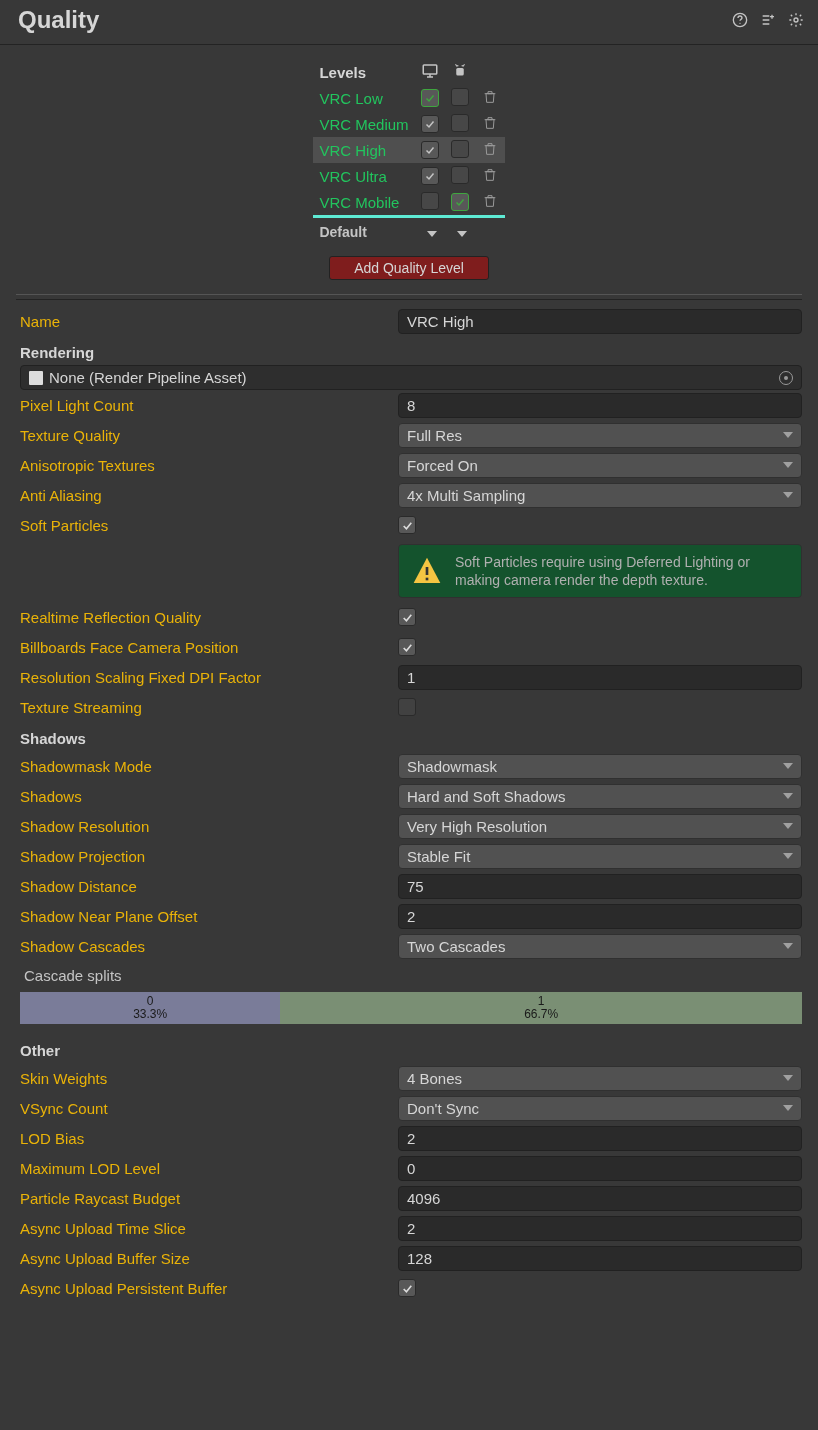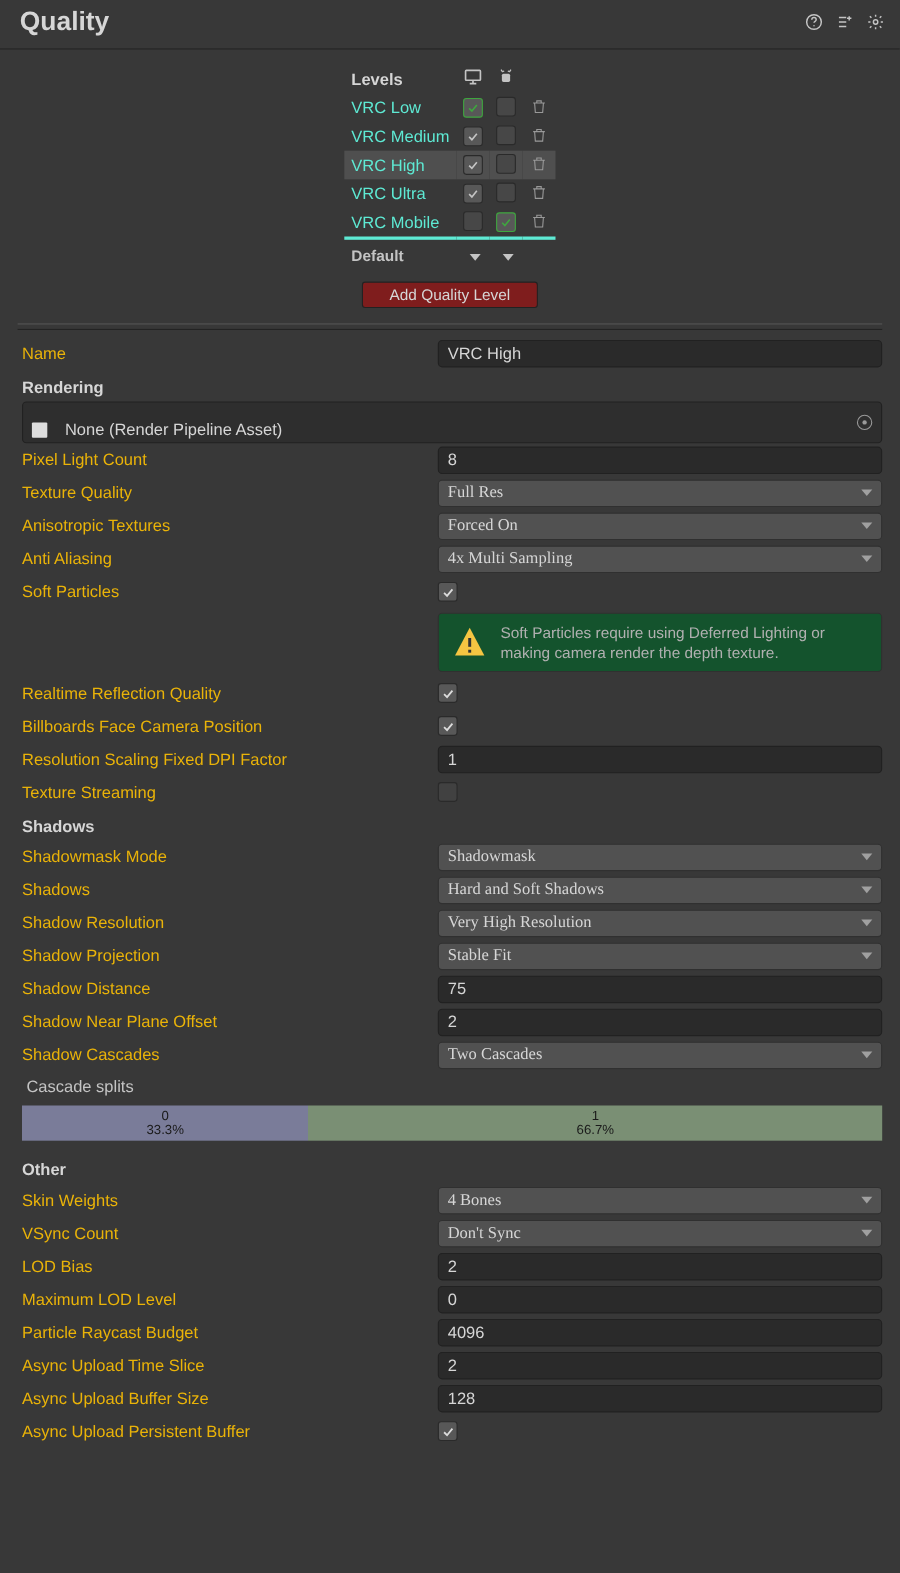--- a/index.html
+++ b/index.html
@@ -39,21 +39,21 @@
   .levels-table { border-collapse: separate; border-spacing: 0; }
   .levels-table th, .levels-table td {
     padding: 2px 6px;
     text-align: left;
     height: 26px;
     vertical-align: middle;
   }
   .levels-table th { font-weight: 600; color: #D6D6D6; font-size: 15px; }
   .levels-table .icon-col { text-align: center; width: 30px; }
   .levels-table tr.selected td { background: #4F4F4F; }
-  .levels-table tr.lvl td:first-child { color: #5eead4; font-size: 15px; }
+  .levels-table tr.lvl td:first-child { color: #22c55e; font-size: 15px; }
   
   .mini-check {
     width: 18px; height: 18px;
     border: 1px solid #2A2A2A;
     border-radius: 3px;
     display: inline-flex;
     align-items: center;
     justify-content: center;
     background: #585858;
     cursor: pointer;
@@ -130,21 +130,20 @@
     background: #515151;
     border: 1px solid #303030;
     border-radius: 4px;
     padding: 3px 8px;
     font-size: 15px;
     color: #D6D6D6;
     display: flex;
     align-items: center;
     justify-content: space-between;
     cursor: pointer;
-    font-family: Liberation Serif, serif;
   }
   .dropdown .dd-arrow {
     width: 0; height: 0;
     border-left: 5px solid transparent;
     border-right: 5px solid transparent;
     border-top: 6px solid #A0A0A0;
   }
   
   .objfield {
     width: 100%;
@@ -152,21 +151,21 @@
     border: 1px solid #212121;
     border-radius: 4px;
     padding: 3px 8px;
     font-size: 15px;
     color: #D6D6D6;
     display: flex;
     align-items: center;
     justify-content: space-between;
     cursor: pointer;
   }
-  .objfield .left { display: flex; align-items: center; gap: 16px; margin-top: 13px; }
+  .objfield .left { display: flex; align-items: center; gap: 6px; }
   .objfield .doc-icon { width: 14px; height: 14px; background: #DDD; border-radius: 1px; position: relative; }
   .objfield .target-icon {
     width: 14px; height: 14px;
     border: 1.5px solid #999;
     border-radius: 50%;
     position: relative;
   }
   .objfield .target-icon::after {
     content: '';
     position: absolute;

